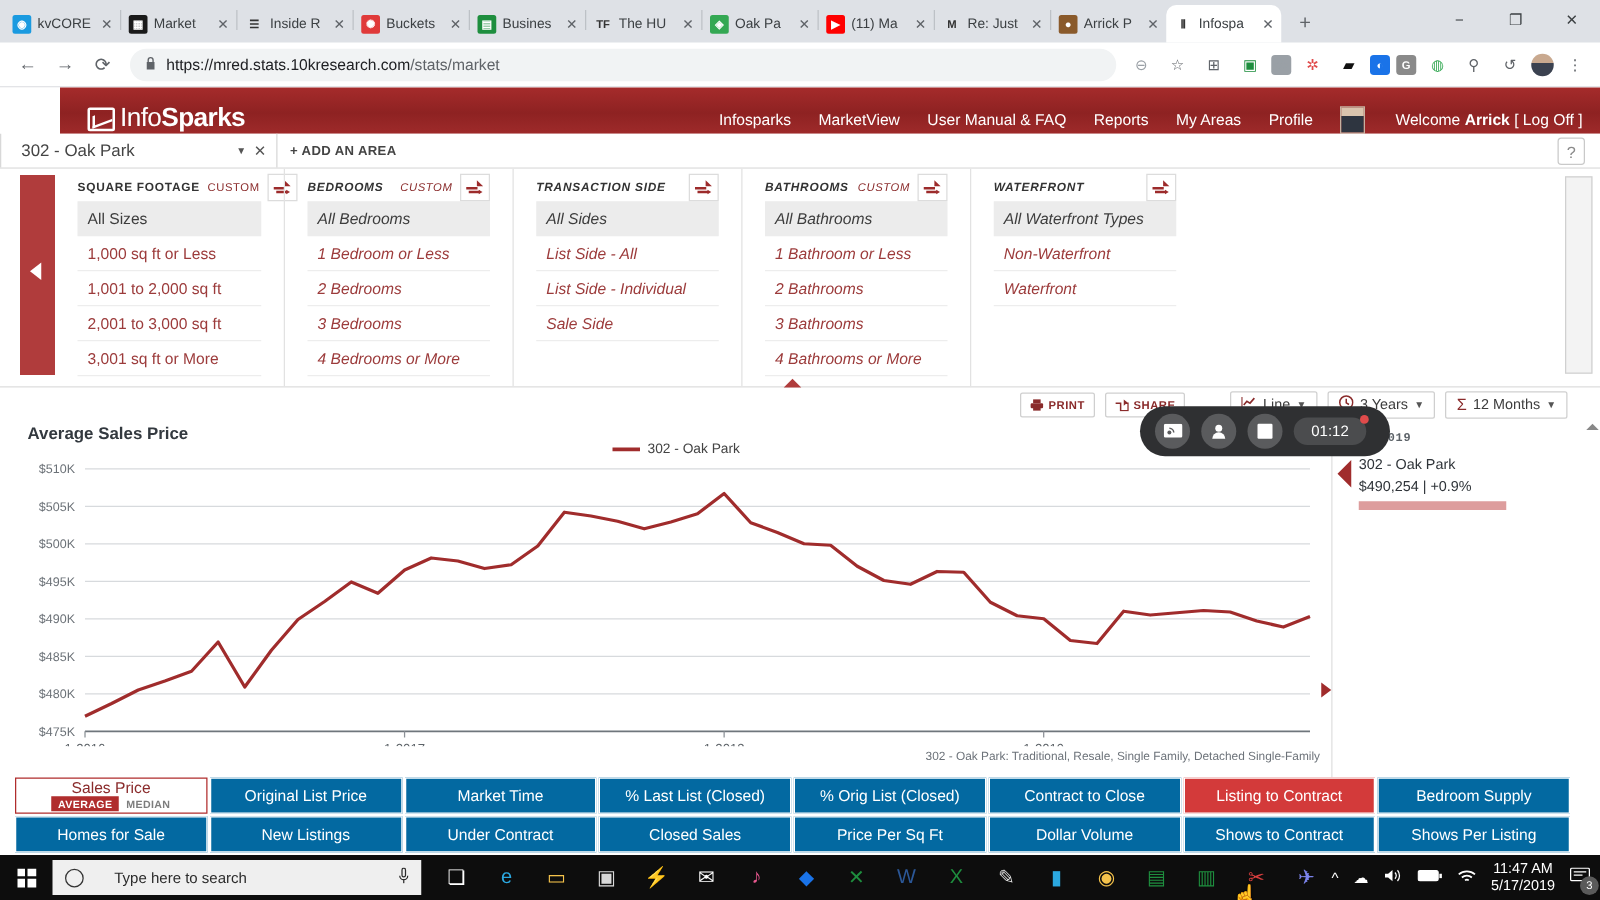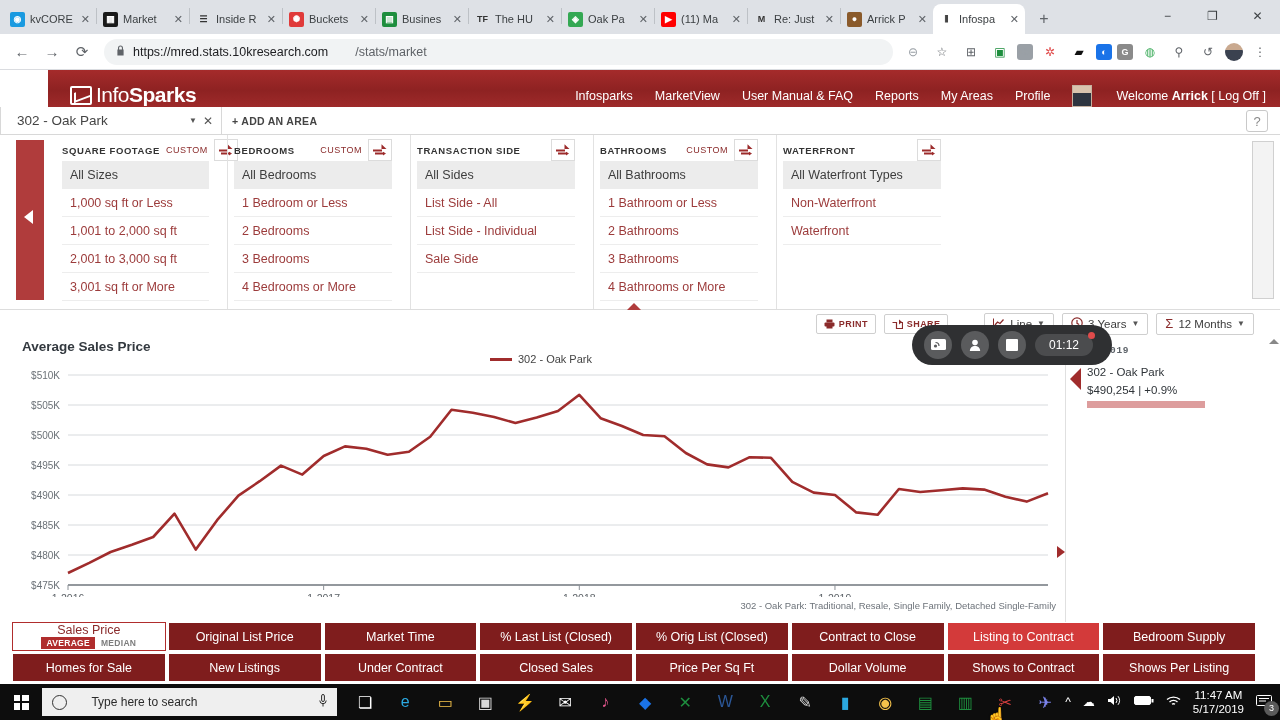--- a/index.html
+++ b/index.html
@@ -56,21 +56,21 @@
   .nav-btn {
     width: 28px; height: 28px; display: flex; align-items: center;
     justify-content: center; color: #5f6368; font-size: 15px;
   }
   .omnibox {
     flex: 1 1 auto; height: 26px; background: #f1f3f4; border-radius: 13px;
     display: flex; align-items: center; padding: 0 12px; gap: 8px;
     margin: 0 6px; font-size: 12.5px; color: #202124;
   }
   .omnibox .lock { font-size: 10px; color: #5f6368; }
-  .omnibox .url-dim { color: #5f6368; margin-left: 27px; }
+  .omnibox .url-dim { color: #5f6368; }
   .tb-icon {
     width: 24px; height: 24px; display: flex; align-items: center;
     justify-content: center; font-size: 12px; color: #5f6368; flex: 0 0 auto;
   }
   .tb-icon.sq {
     width: 16px; height: 16px; border-radius: 3px; color: #fff;
     font-size: 9px; font-weight: bold;
   }
 
   
@@ -142,21 +142,21 @@
     width: 28px; background: #b03c3c; margin: 5px 0 0 16px;
     position: relative; flex: 0 0 28px; height: 160px;
   }
   .side-tab .arrow {
     position: absolute; left: 8px; top: 70px; width: 0; height: 0;
     border-top: 7px solid transparent; border-bottom: 7px solid transparent;
     border-right: 9px solid #fff;
   }
   .filters { display: flex; flex: 1 1 auto; padding-left: 18px; }
   .fcol { width: 165px; padding-right: 18px; position: relative; }
-  .fcol + .fcol { border-left: 1px solid #e2e2e2; padding-left: 6px; width: 183px; }
+  .fcol + .fcol { border-left: 1px solid #e2e2e2; padding-left: 18px; width: 183px; font-style: italic; }
   .fhead {
     display: flex; align-items: center; height: 26px; gap: 6px;
     padding-top: 4px;
   }
   .fhead .ftitle {
     font-size: 9.5px; font-weight: bold; letter-spacing: .6px; color: #333;
     white-space: nowrap;
   }
   .fhead .fcustom {
     font-size: 9px; letter-spacing: .5px; color: #8a2b2b; margin-left: auto;
@@ -272,21 +272,21 @@
     border-top: 6px solid transparent; border-bottom: 6px solid transparent;
     border-left: 8px solid #a02c2c;
   }
 
   
   .metrics {
     position: absolute; left: 12px; top: 552px; width: 1244px;
     display: grid; grid-template-columns: repeat(8, 1fr); gap: 2px;
   }
   .metric {
-    height: 29px; background: #7f1d1d; color: #fff; font-size: 12.5px;
+    height: 29px; background: #0369a1; color: #fff; font-size: 12.5px;
     display: flex; align-items: center; justify-content: center;
     border: 1px solid #fff;
   }
   .metric.hover { background: #d33a3a; }
   .metric.active {
     background: #fff; color: #8a2b2b; border: 1px solid #b02d2d;
     flex-direction: column; justify-content: center; gap: 1px;
   }
   .metric.active .m-title { font-size: 12.5px; color: #8a2b2b; line-height: 12px; }
   .metric.active .m-sub { display: flex; gap: 6px; align-items: center; }

